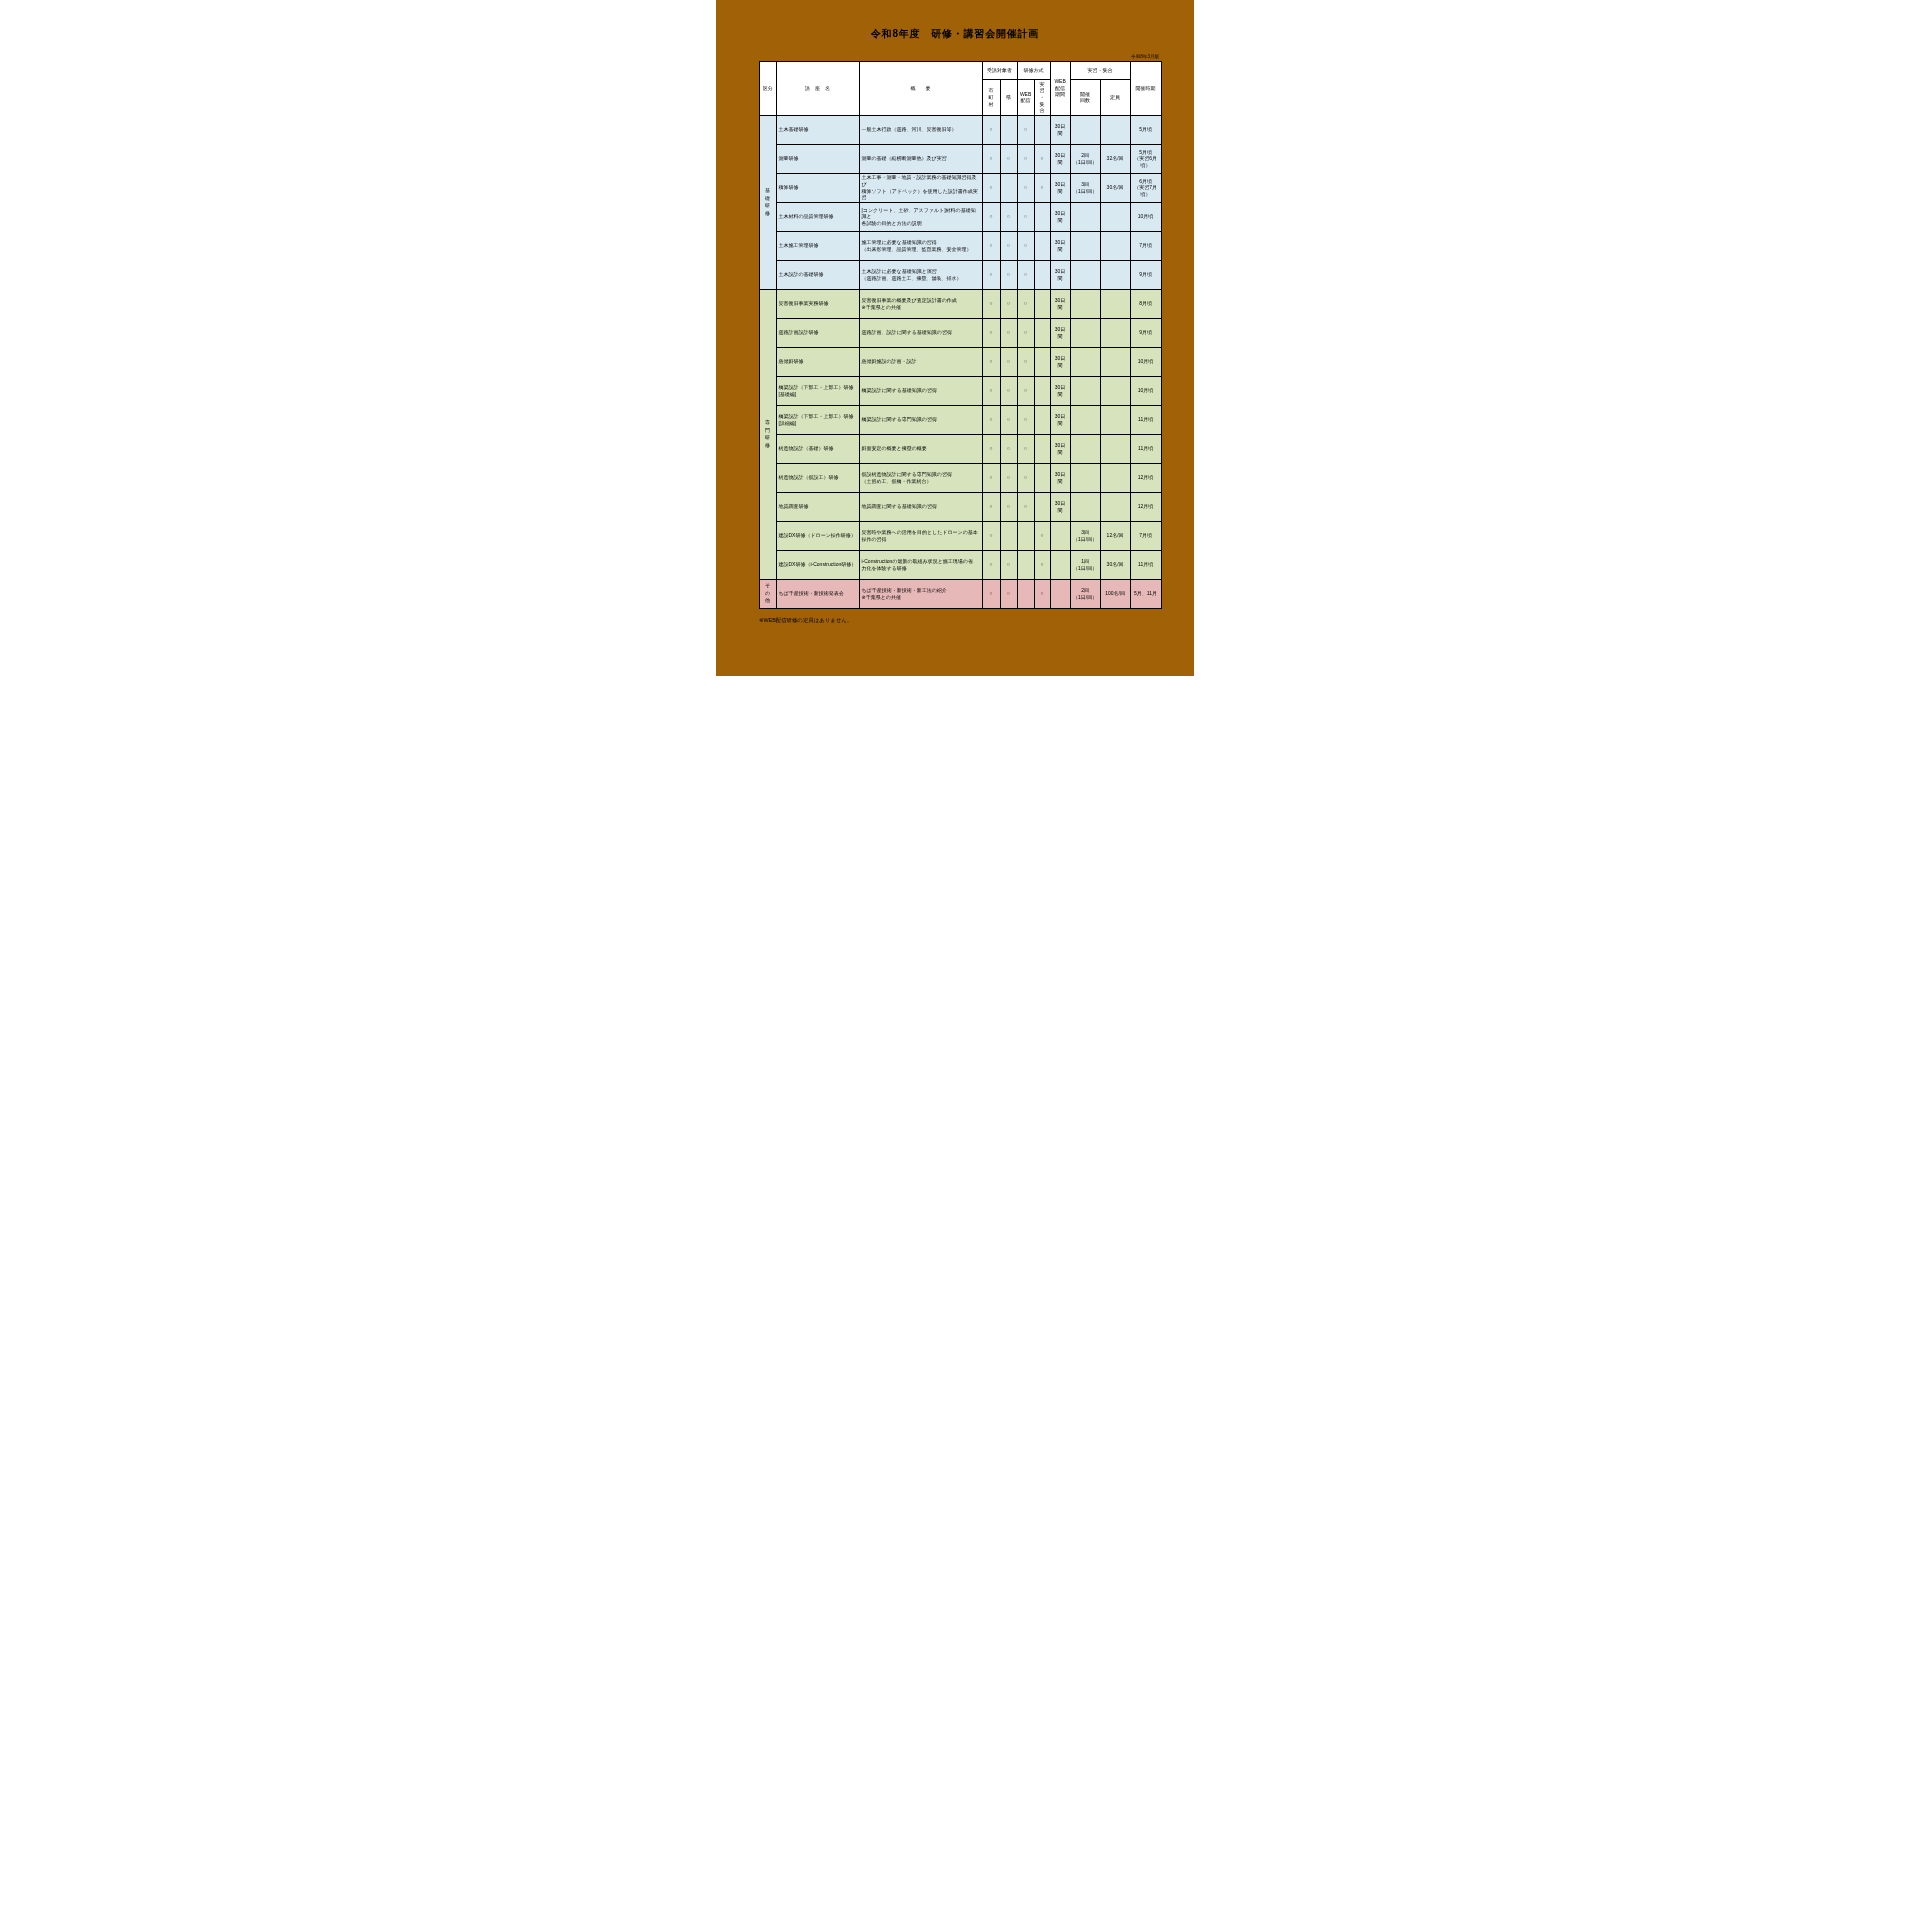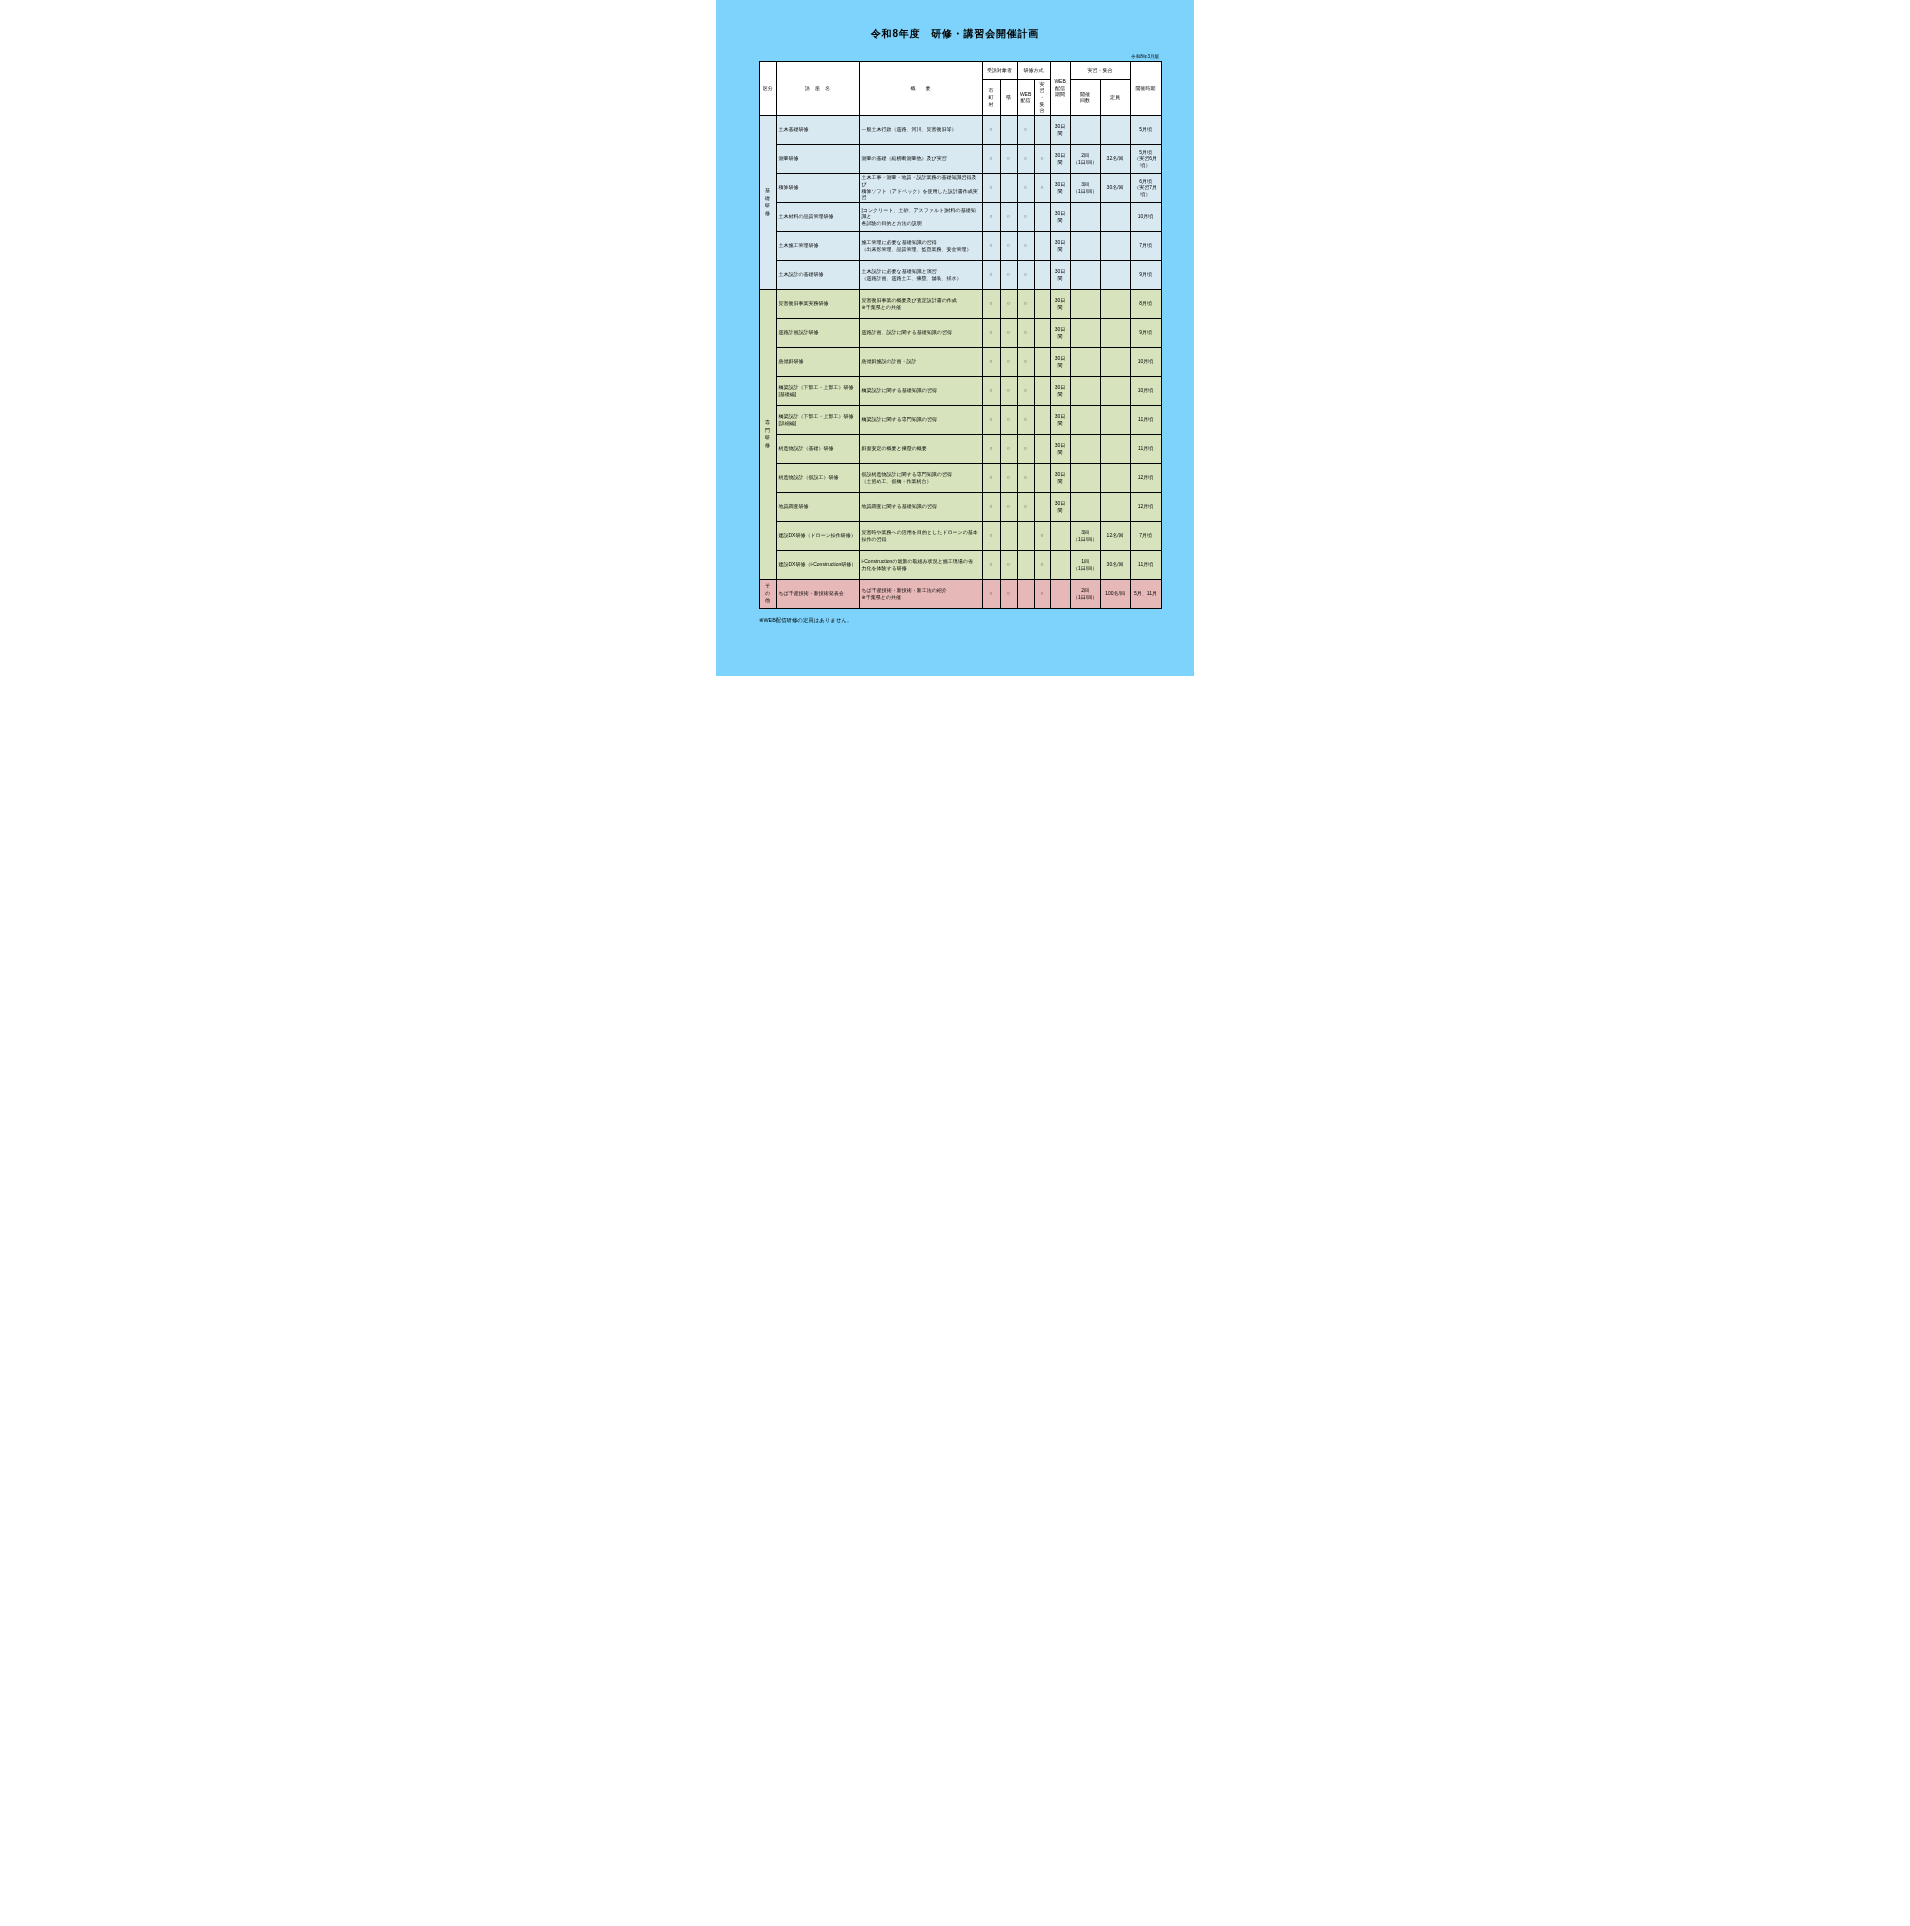--- a/index.html
+++ b/index.html
@@ -1,17 +1,17 @@
 <!DOCTYPE html>
 <html style="font-size:6.2px"><head>
 <meta charset="utf-8">
 <style>
   html, body { margin:0; padding:0; background:#ffffff; }
   body { font-family:"Liberation Sans","DejaVu Sans",sans-serif; color:#000; }
-  .page { width:478px; height:676px; margin:0 auto; background:#7dd3fc; box-sizing:border-box; position:relative; }
+  .page { width:478px; height:676px; margin:0 auto; background:#a16207; box-sizing:border-box; position:relative; }
   .page-title { margin:0; padding-top:27px; text-align:center; font-size:10px; font-weight:bold; letter-spacing:0.8px; }
   .table-wrap { width:401px; margin-left:43px; }
   .version-note { text-align:right; font-size:4.6px; margin:13px 0.8px 1.5px 0; }
   table.schedule { border-collapse:collapse; width:100%; table-layout:fixed; border:1.9px solid #000; }
   th, td {
     border:0.8px solid #000; padding:0.8px 1.9px; font-size:5px; font-weight:normal;
     text-align:center; vertical-align:middle; white-space:pre-line; line-height:1.32;
     overflow:hidden; box-sizing:border-box;
   }
   thead th { background:#fff; }

